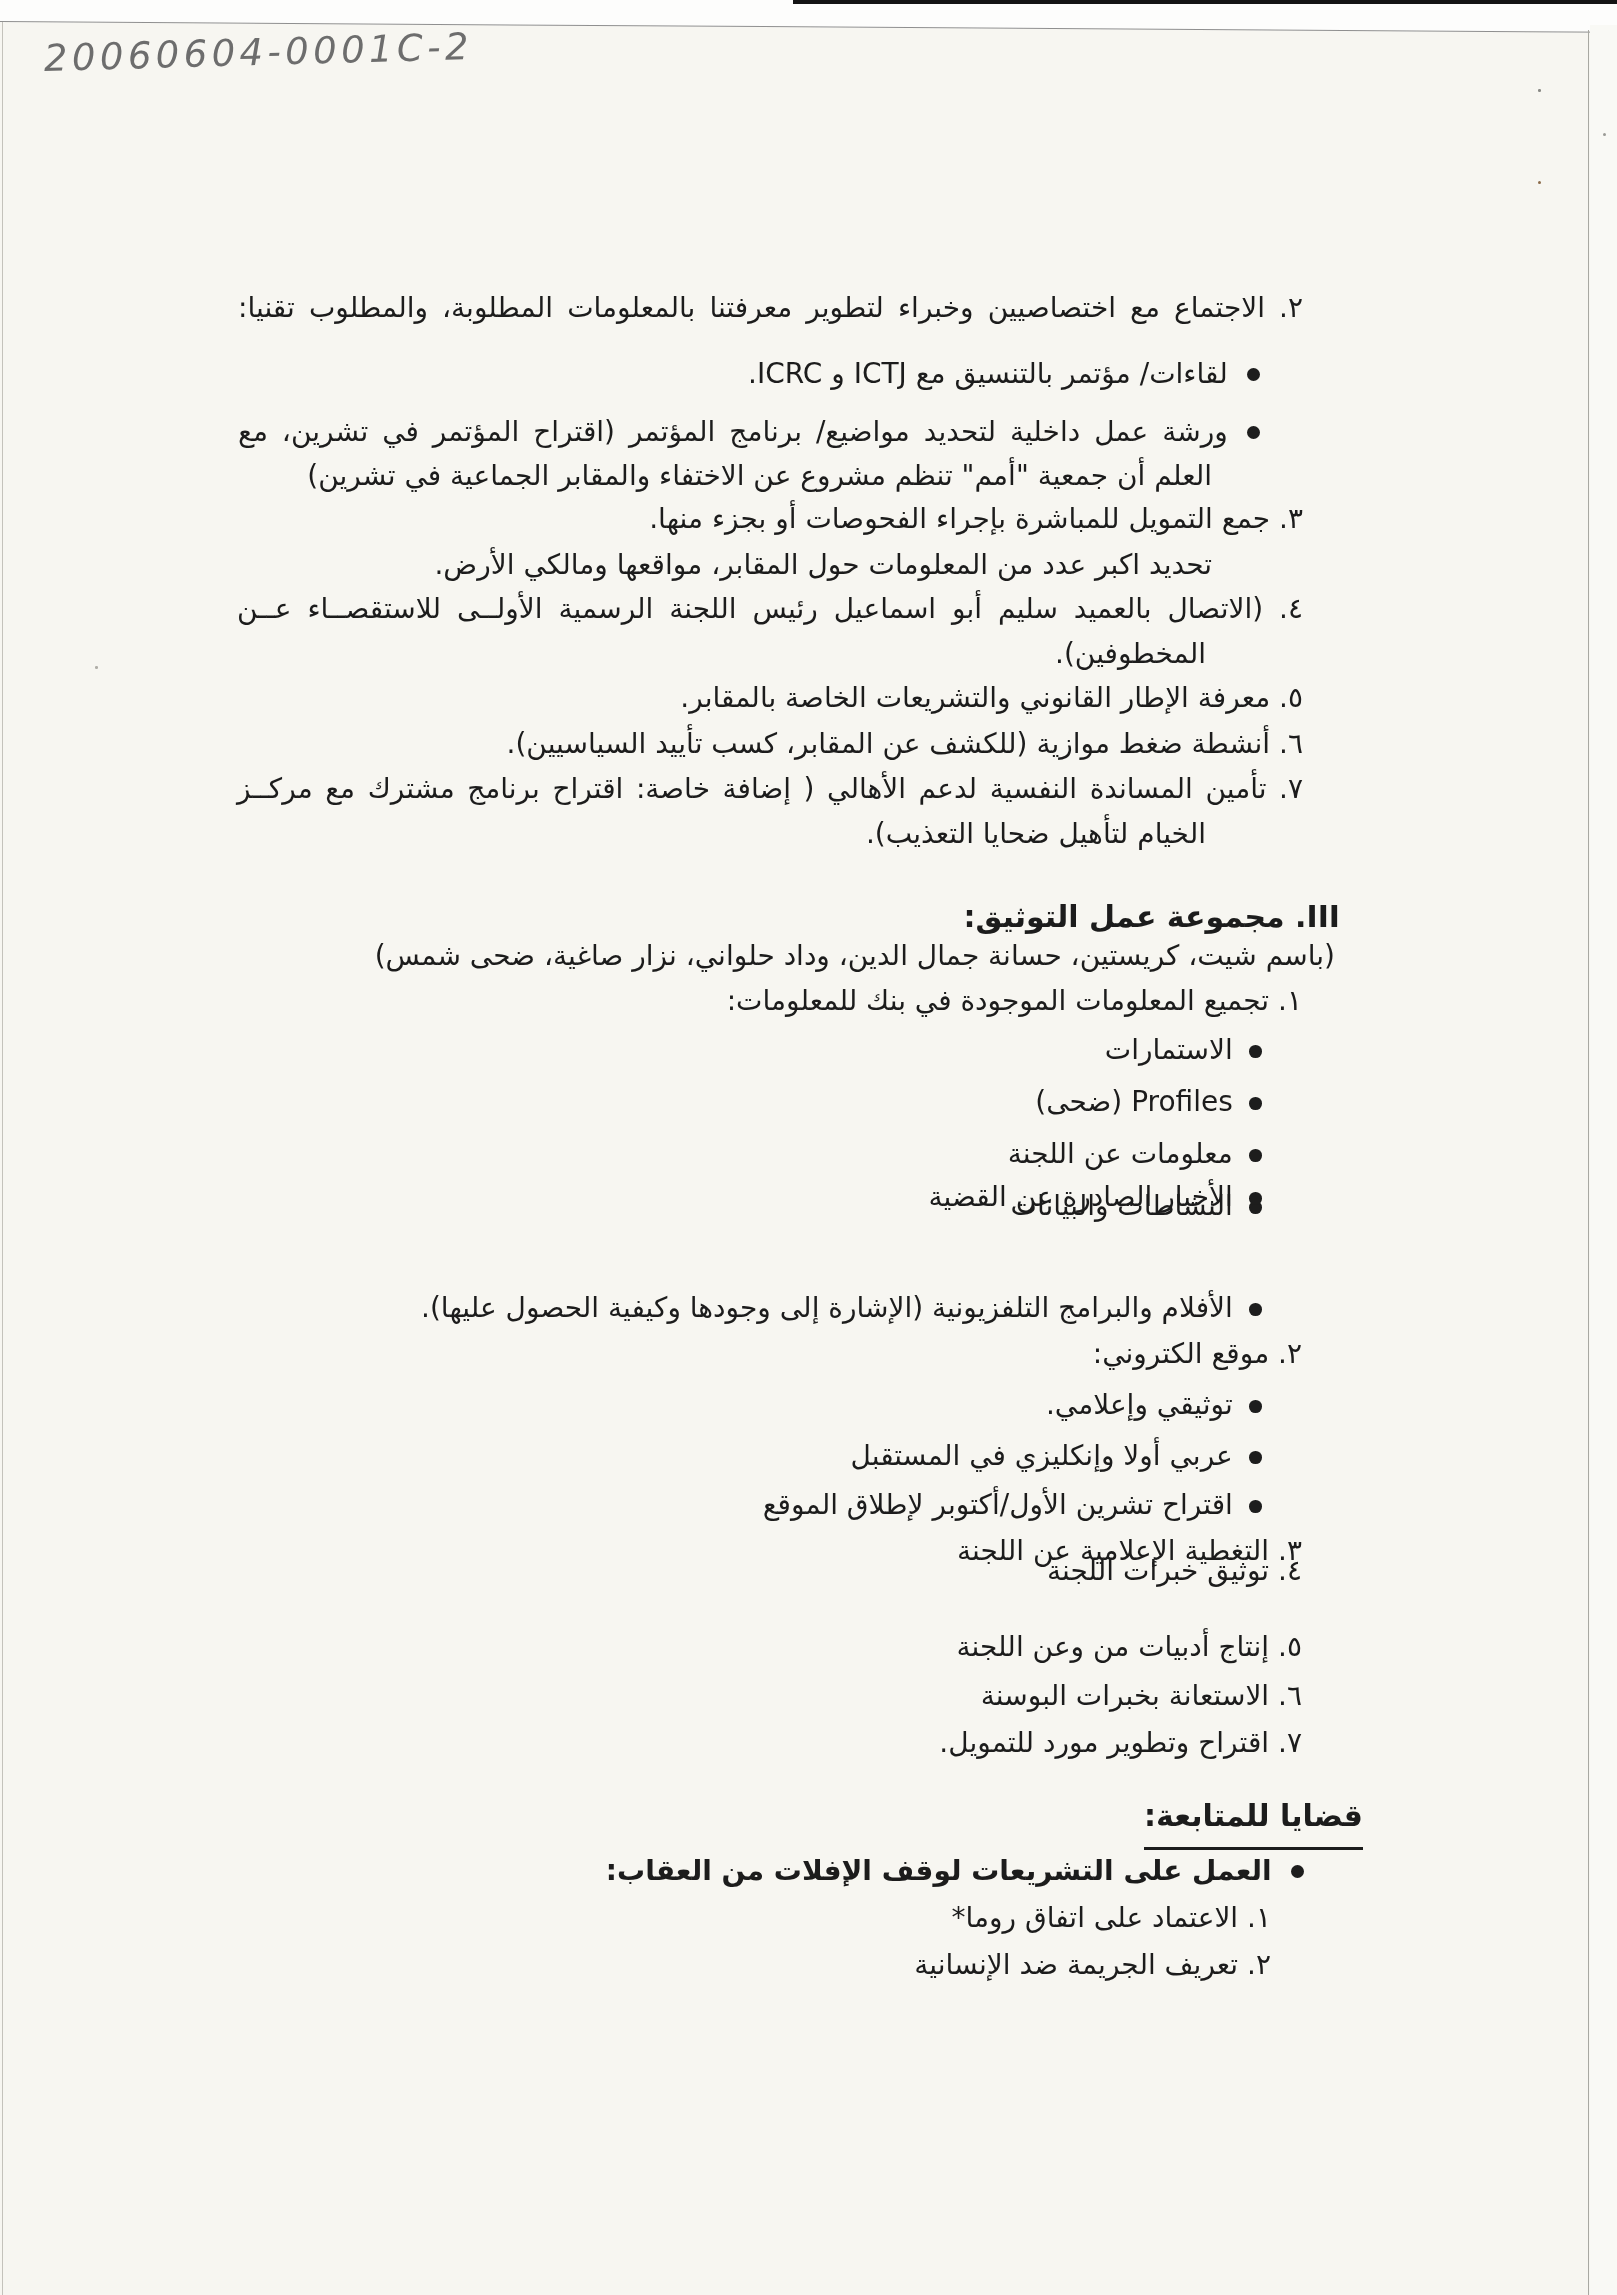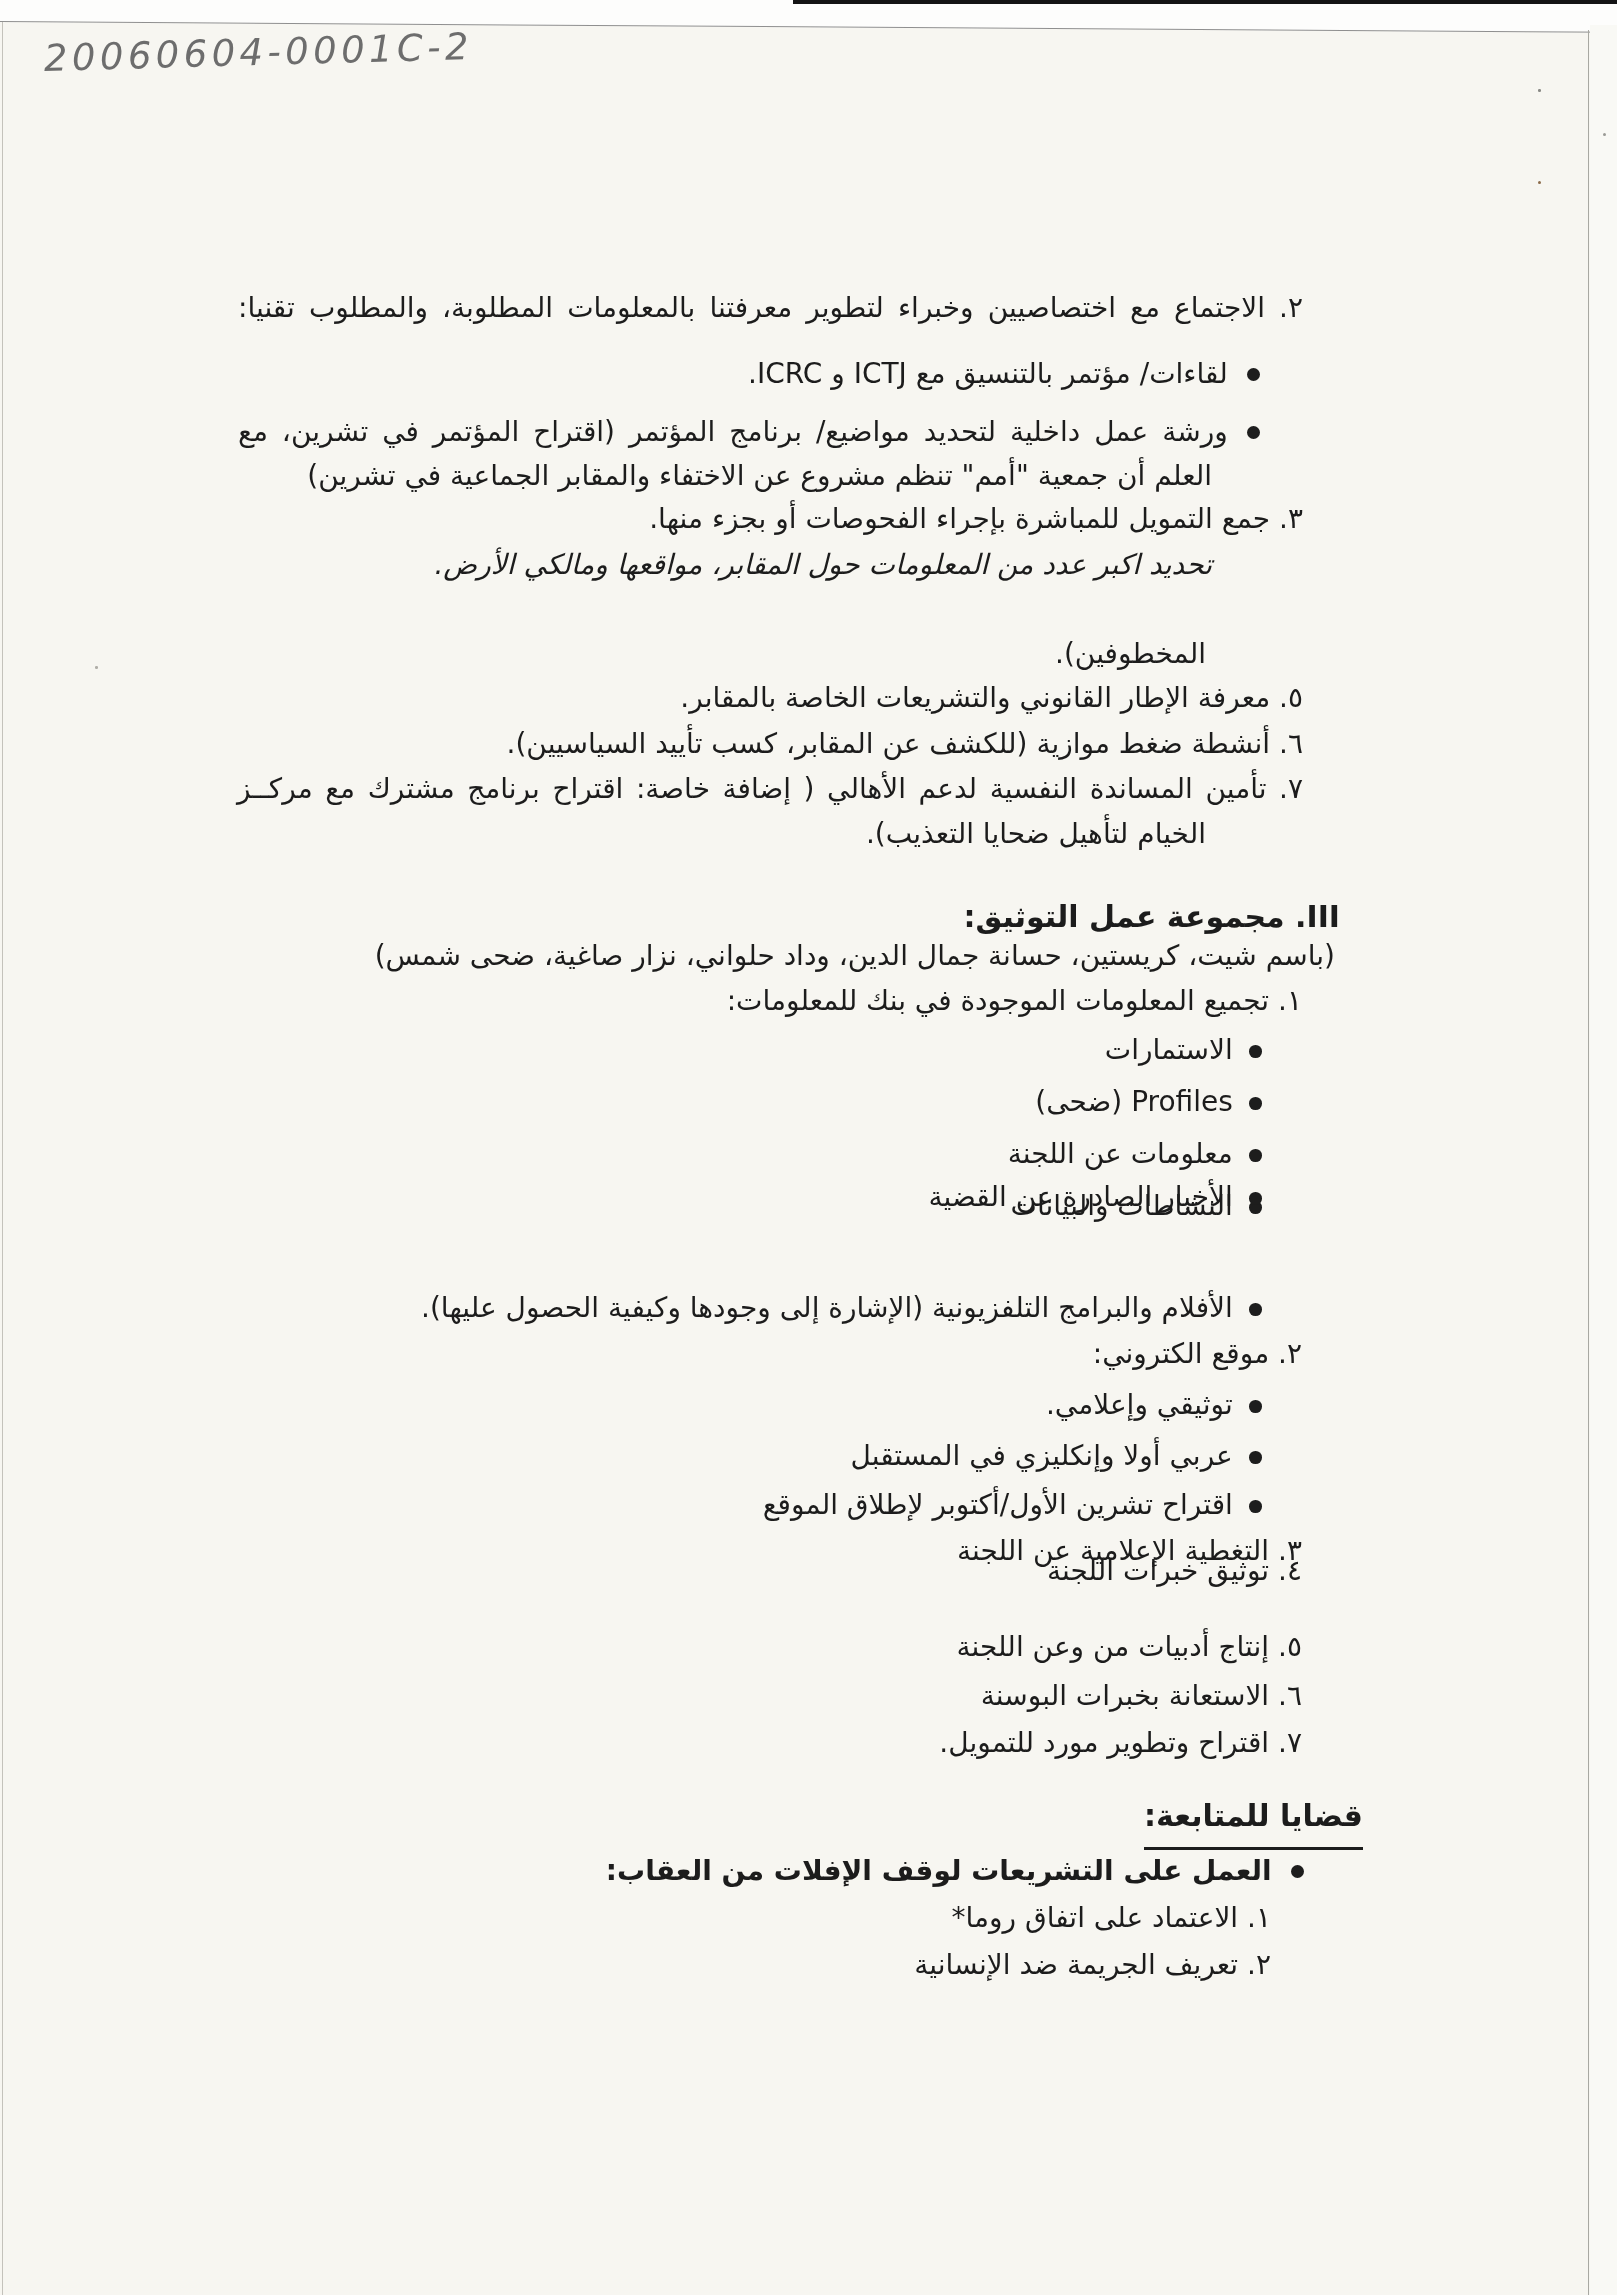--- a/index.html
+++ b/index.html
@@ -52,22 +52,23 @@
   <div class="jline" style="top:290px;right:314px;left:238px;">٢. الاجتماع مع اختصاصيين وخبراء لتطوير معرفتنا بالمعلومات المطلوبة، والمطلوب تقنيا:</div>
 
   <div class="rline" style="top:356px;right:357px;"><span class="dot"></span><span>لقاءات/ مؤتمر بالتنسيق مع ICTJ و ICRC.</span></div>
 
   <div class="jline" style="top:414px;right:357px;left:238px;"><span class="dot"></span><span>ورشة عمل داخلية لتحديد مواضيع/ برنامج المؤتمر (اقتراح المؤتمر في تشرين، مع</span></div>
 
   <div class="rline" style="top:458px;right:405px;">العلم أن جمعية "أمم" تنظم مشروع عن الاختفاء والمقابر الجماعية في تشرين)</div>
 
   <div class="rline" style="top:501px;right:314px;">٣. جمع التمويل للمباشرة بإجراء الفحوصات أو بجزء منها.</div>
 
-  <div class="rline" style="top:547px;right:405px;font-style:italic;">تحديد اكبر عدد من المعلومات حول المقابر، مواقعها ومالكي الأرض.</div>
+  <div class="rline" style="top:547px;right:405px;">تحديد اكبر عدد من المعلومات حول المقابر، مواقعها ومالكي الأرض.</div>
 
+  <div class="jline" style="top:591px;right:314px;left:237px;">٤.  (الاتصال بالعميد سليم أبو اسماعيل رئيس اللجنة الرسمية الأولــى للاستقصــاء عــن</div>
 
   <div class="rline" style="top:636px;right:411px;">المخطوفين).</div>
 
   <div class="rline" style="top:680px;right:314px;">٥. معرفة الإطار القانوني والتشريعات الخاصة بالمقابر.</div>
 
   <div class="rline" style="top:726px;right:314px;">٦. أنشطة ضغط موازية (للكشف عن المقابر، كسب تأييد السياسيين).</div>
 
   <div class="jline" style="top:771px;right:314px;left:237px;">٧. تأمين المساندة النفسية لدعم الأهالي ( إضافة خاصة: اقتراح برنامج مشترك مع مركــز</div>
 
   <div class="rline" style="top:816px;right:411px;">الخيام لتأهيل ضحايا التعذيب).</div>

